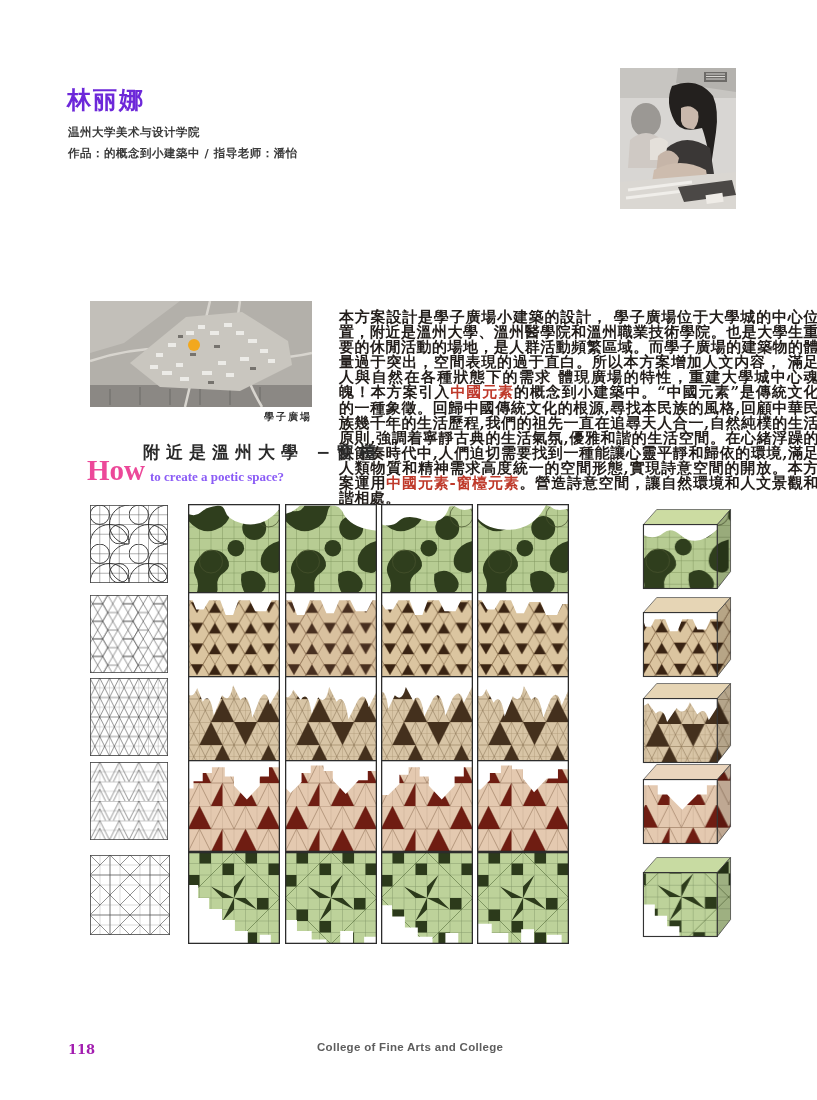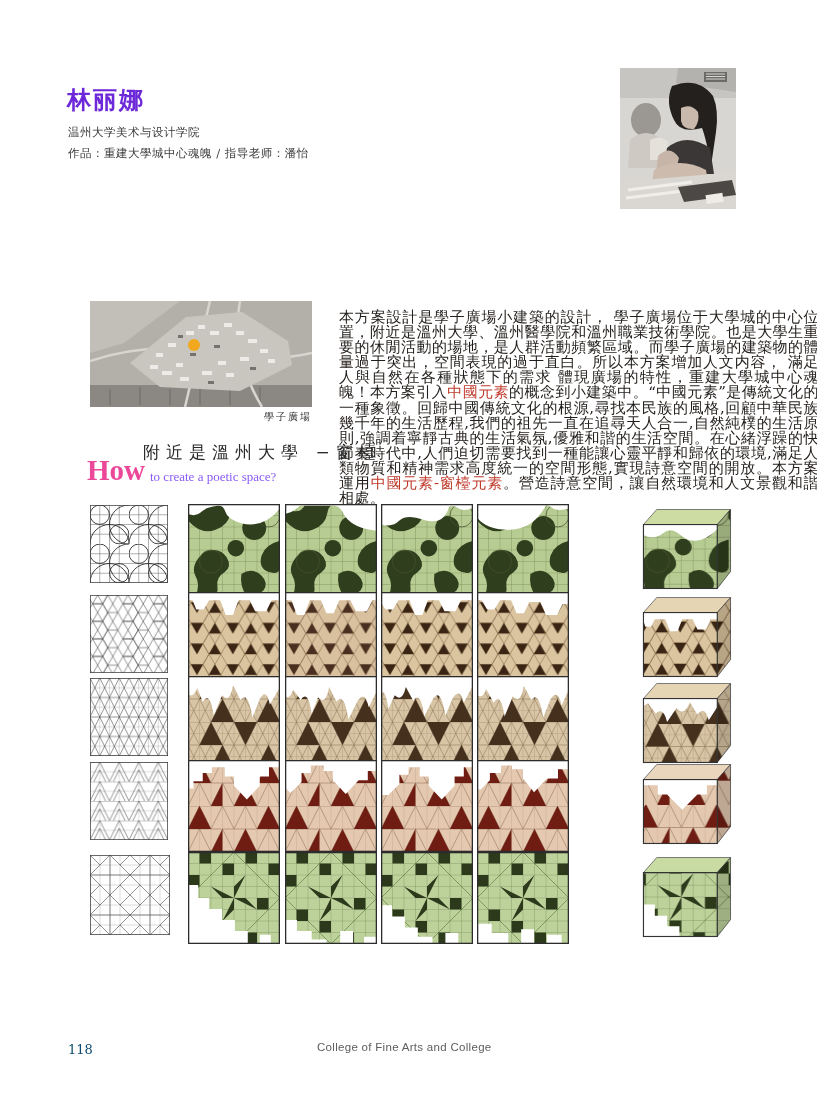--- a/index.html
+++ b/index.html
@@ -1,37 +1,37 @@
 <!DOCTYPE html>
 <html><head>
 <meta charset="utf-8">
 <style>
   html,body{margin:0;padding:0;background:#fff;}
   body{width:817px;height:1100px;position:relative;overflow:hidden;
        font-family:"DejaVu Serif", serif;color:#222;}
-  .abs{position:absolute;}
+  .abs{position:absolute;font-weight:bold;}
   
   .name{left:67px;top:84px;font-size:24px;font-weight:bold;letter-spacing:2px;color:#6d28d9;}
   .meta{left:68px;top:122px;font-size:11.5px;line-height:21px;color:#3a3a3a;letter-spacing:0.5px;}
   
   .portrait{left:620px;top:68px;width:116px;height:141px;}
   
   .siteplan{left:90px;top:301px;width:222px;height:106px;}
   .map-caption{left:90px;top:410px;width:222px;text-align:right;font-size:10px;color:#333;letter-spacing:2px;}
   
   .desc{left:333px;top:304px;width:480px;font-size:15px;line-height:15.1px;
         text-align:justify;color:#221d1a;letter-spacing:0.4px;margin:6px;}
   .desc .red{color:#bf3a2b;}
   
   .sec-cn{left:143px;top:441px;font-size:17px;letter-spacing:6px;color:#2a2a2a;}
   .sec-how{left:87px;top:454px;font-size:29px;font-weight:bold;color:#ec4899;
            font-family:"Liberation Serif", serif;}
   .sec-en{left:150px;top:469px;font-size:13px;color:#8b5cf6;font-family:"Liberation Serif", serif;}
   
-  .pagenum{left:68px;top:1042px;font-size:13px;color:#0c4a6e;}
+  .pagenum{left:68px;top:1042px;font-size:13px;color:#a21caf;}
   .college{left:317px;top:1041px;font-size:11.5px;color:#5d5d5d;
            font-family:"Liberation Sans", sans-serif;letter-spacing:0.3px;}
   
   .tile{position:absolute;display:block;}
   svg{display:block;}
 </style>
 </head>
 <body>
 
 <svg width="0" height="0" style="position:absolute" aria-hidden="true">
@@ -126,21 +126,21 @@
       <rect x="62.5" y="87.5" width="12.5" height="12.5"></rect>
       <path d="M50,50L25,37.5L37.5,50Z M50,50L62.5,25L50,37.5Z M50,50L75,62.5L62.5,50Z M50,50L37.5,75L50,62.5Z"></path>
     </g>
   </pattern>
 </defs>
 </svg>
 
 <div class="abs name">林丽娜</div>
 <div class="abs meta">
   <div>温州大学美术与设计学院</div>
-  <div>作品：重建大學城中心魂魄 / 指导老师：潘怡</div>
+  <div>作品：的概念到小建築中 / 指导老师：潘怡</div>
 </div>
 
 <div class="abs portrait">
   <svg viewBox="0 0 116 141" width="116" height="141">
     <rect width="116" height="141" fill="#d8d6d3"></rect>
     <rect width="116" height="30" fill="#c7c5c1"></rect>
     <polygon points="58,0 116,0 116,24 56,15" fill="#b4b2ae"></polygon>
     <rect x="84" y="4" width="23" height="10" fill="#6d6b68"></rect>
     <path d="M86,6H105M86,8.5H105M86,11H105" stroke="#d9d7d3" stroke-width="1"></path>
     <ellipse cx="26" cy="52" rx="15" ry="17" fill="#9b9894"></ellipse>

